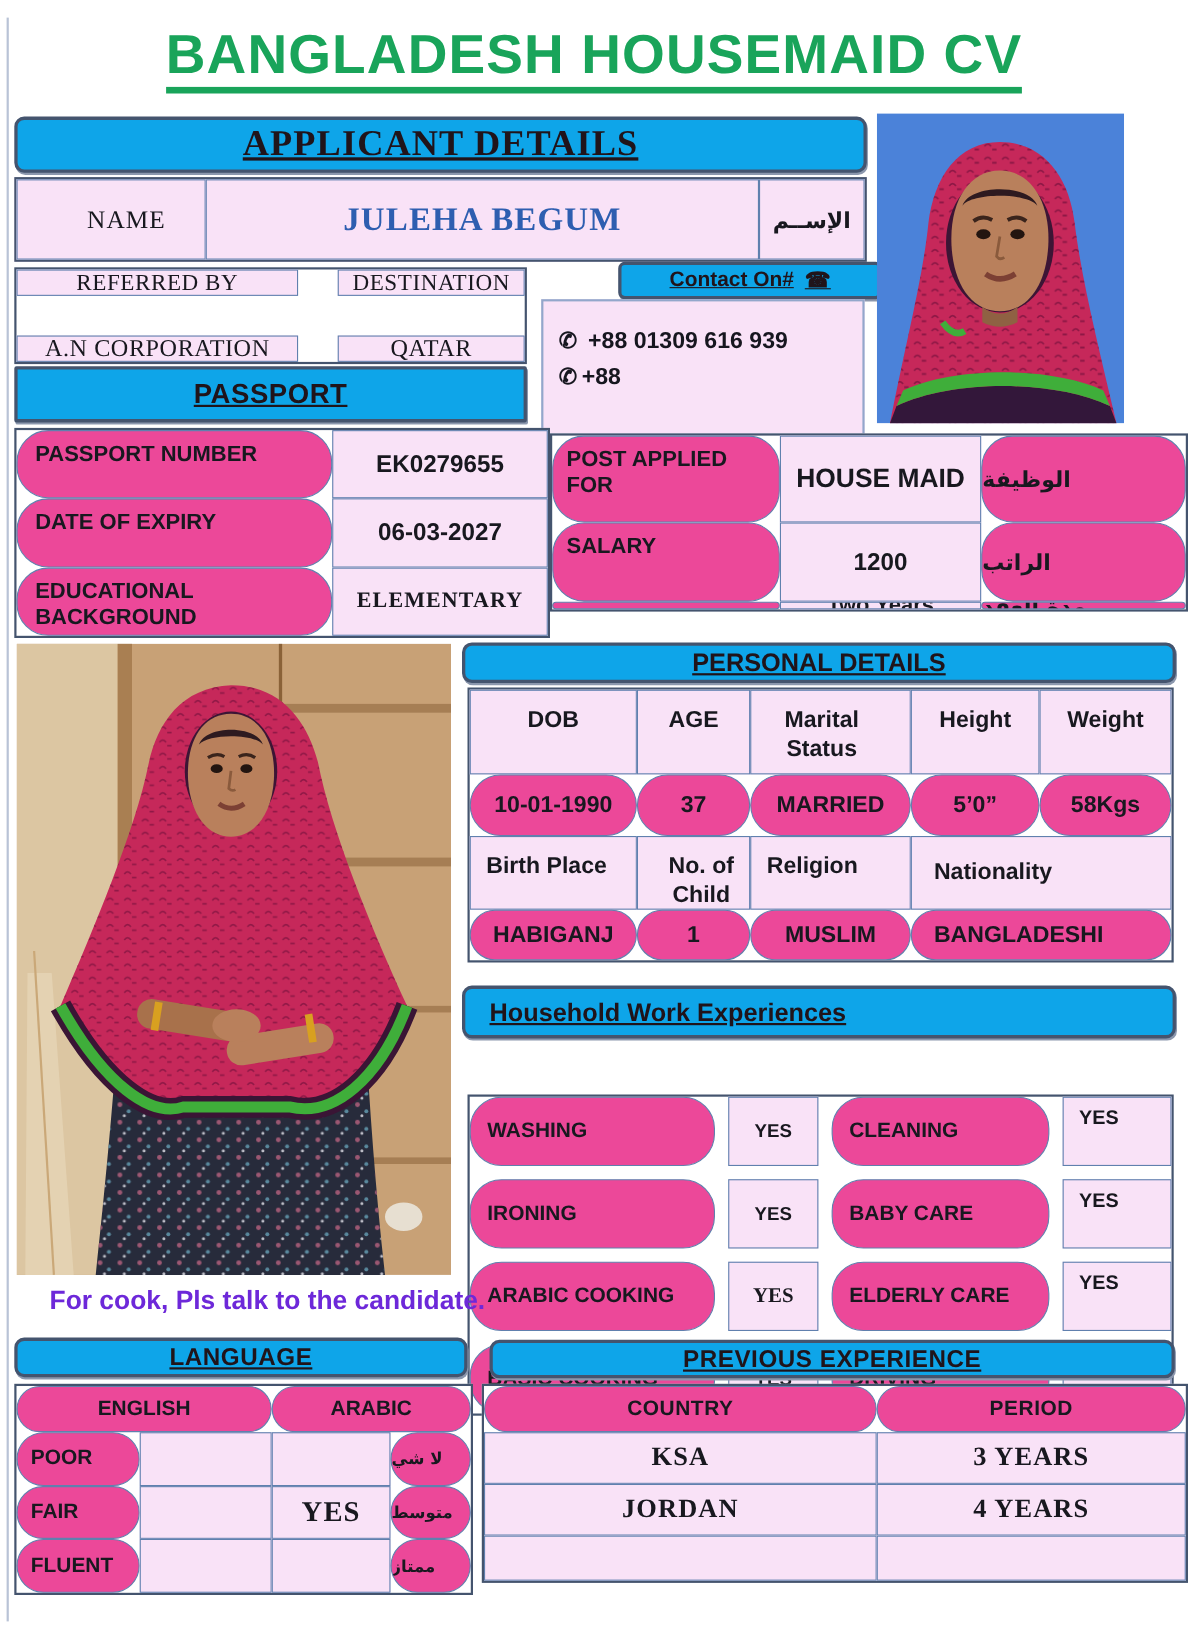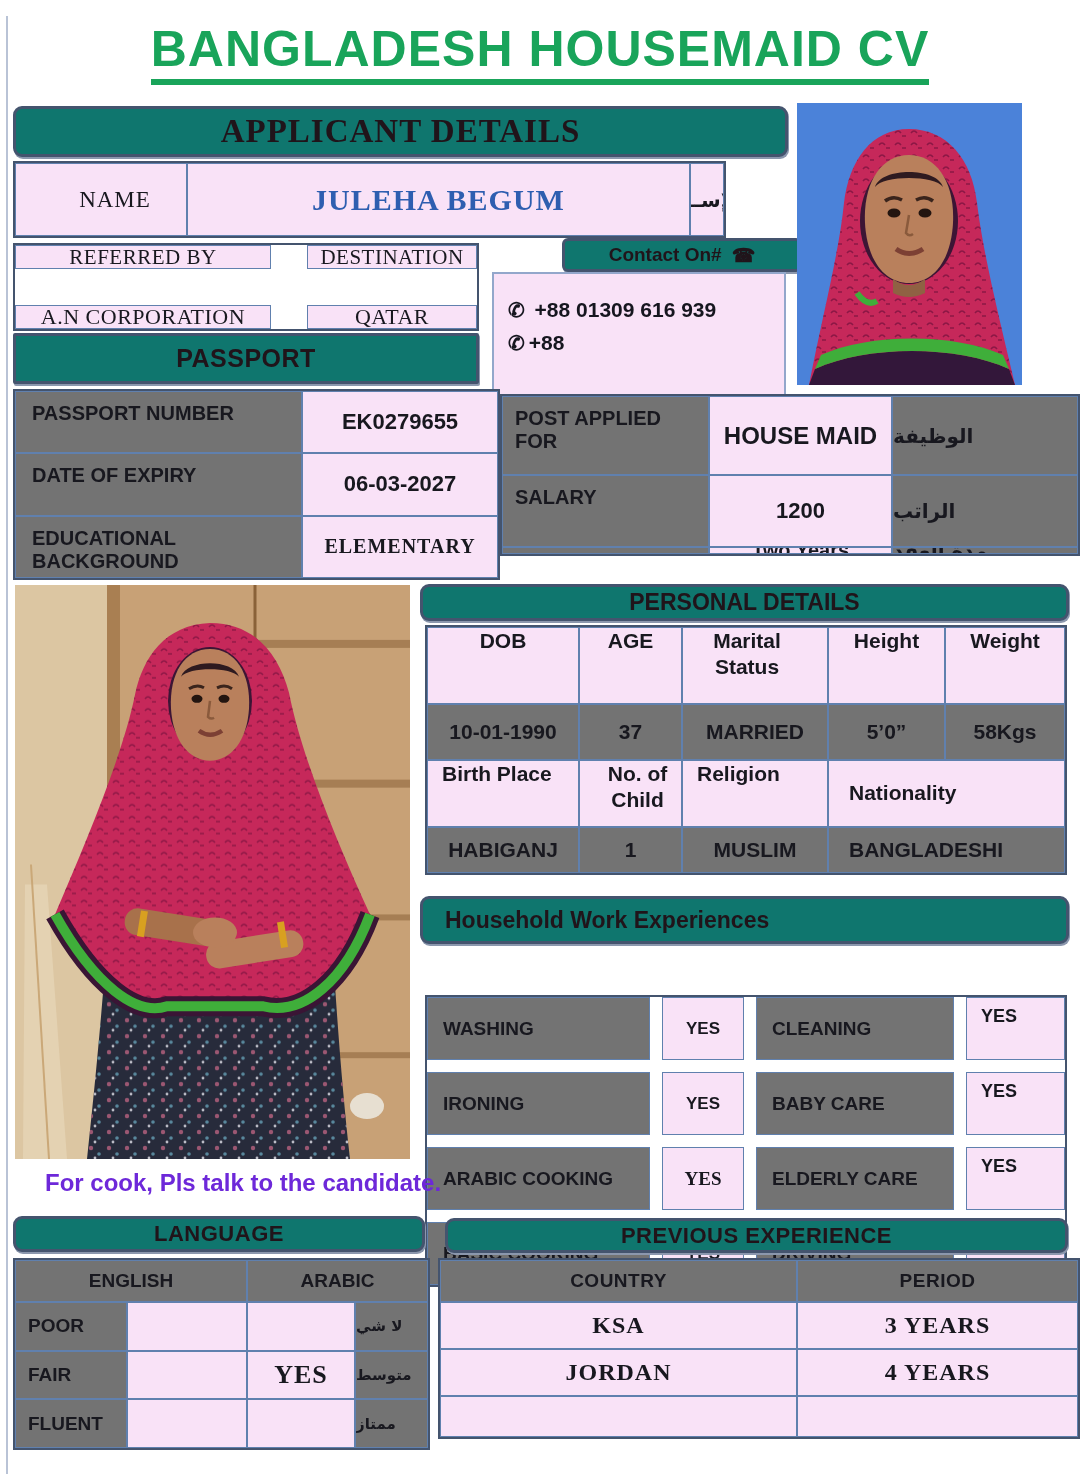--- a/index.html
+++ b/index.html
@@ -4,44 +4,44 @@
 <style>
   html,body{margin:0;padding:0;background:#ffffff;}
   .page{position:relative;width:1080px;height:1480px;background:#fff;
         font-family:"Liberation Sans",sans-serif;overflow:hidden;}
   .edge-line{position:absolute;left:6px;top:16px;width:2px;height:1458px;background:#b9c3d6;}
 
   .title-wrap{position:absolute;top:20px;left:0;right:0;text-align:center;}
   .title-wrap span{display:inline-block;font-weight:bold;font-size:50px;color:#19a45a;
         letter-spacing:1px;border-bottom:6px solid #19a45a;padding-bottom:1px;}
 
-  .banner{position:absolute;background:#0f766e;border:3px solid #44546e;border-radius:9px;
+  .banner{position:absolute;background:#0ea5e9;border:3px solid #44546e;border-radius:9px;
         display:flex;align-items:center;justify-content:center;color:#20141a;font-weight:bold;
-        box-sizing:border-box;box-shadow:1px 2px 0 #8b97ad;}
+        box-sizing:border-box;box-shadow:1px 2px 0 #8b97ad;text-decoration:underline;}
   .b-applicant{left:13px;top:106px;width:775px;height:51px;
         font-family:"Liberation Serif",serif;font-size:33px;letter-spacing:1px;}
   .b-contact{left:562px;top:238px;width:240px;height:34px;font-size:19px;gap:10px;border-radius:6px;}
   .b-passport{left:13px;top:333px;width:466px;height:51px;font-size:25px;border-radius:2px;letter-spacing:.5px;}
   .b-personal{left:420px;top:584px;width:649px;height:37px;font-size:23px;}
   .b-work{left:420px;top:896px;width:649px;height:48px;font-size:23px;justify-content:flex-start;padding-left:22px;}
   .b-lang{left:13px;top:1216px;width:412px;height:36px;font-size:22px;letter-spacing:.5px;}
   .b-prev{left:445px;top:1218px;width:623px;height:35px;font-size:22px;letter-spacing:.5px;}
 
   .tbl{position:absolute;display:grid;border:2px solid #44546e;background:#fff;box-sizing:border-box;}
   .c{border:1px solid #6080ae;display:flex;align-items:center;justify-content:center;
      box-sizing:border-box;color:#18181f;overflow:hidden;}
   .pink{background:#f9e2f7;}
-  .white{background:#737373;}
+  .white{background:#ec4899;border-radius:29px;}
   .serif{font-family:"Liberation Serif",serif;}
   .arabic{font-family:"DejaVu Sans",sans-serif;font-weight:bold;direction:rtl;}
   .al{justify-content:flex-start;}
   .ar{justify-content:flex-end;}
   .top{align-items:flex-start;}
 
-  .name-row{left:13px;top:161px;width:713px;height:77px;grid-template-columns:172px 503px 1fr;background:#f9e2f7;}
+  .name-row{left:13px;top:161px;width:775px;height:77px;grid-template-columns:172px 503px 1fr;background:#f9e2f7;}
   .name-label{font-family:"Liberation Serif",serif;font-size:23px;padding-left:28px;letter-spacing:1px;}
   .name-value{font-family:"Liberation Serif",serif;font-weight:bold;font-size:30px;color:#2e5eb0;letter-spacing:1px;}
   .name-ar{font-size:20px;}
 
   .t-ref{left:13px;top:243px;width:466px;height:88px;grid-template-columns:256px 1fr;grid-template-rows:1fr 1fr;gap:36px;}
   .t-ref .c{font-family:"Liberation Serif",serif;font-size:21px;letter-spacing:.5px;background:#f9e2f7;}
   .t-ref .val{font-size:22px;}
 
   .contact-box{position:absolute;left:492px;top:272px;width:294px;height:124px;background:#f9e2f7;
         border:2px solid #93a7cb;box-sizing:border-box;padding:20px 0 0 14px;}
@@ -56,21 +56,21 @@
 
   .t-app{left:500px;top:394px;width:580px;height:162px;grid-template-columns:207px 183px 1fr;
         grid-template-rows:79px 72px 1fr;}
   .t-app .lab{font-weight:bold;font-size:20px;padding:10px 0 0 12px;}
   .t-app .val{font-weight:bold;font-size:22px;}
   .t-app .arc{font-size:20px;padding-right:24px;}
   .t-app .r3{padding-top:0;align-items:center;}
 
   .t-personal{left:425px;top:625px;width:642px;height:250px;
         grid-template-columns:152px 103px 146px 117px 1fr;grid-template-rows:77px 56px 67px 1fr;}
-  .t-personal .h{font-weight:bold;font-size:21px;align-items:flex-start;text-align:center;line-height:1.25;}
+  .t-personal .h{font-weight:bold;font-size:21px;align-items:flex-start;padding-top:14px;text-align:center;line-height:1.25;}
   .t-personal .v{font-weight:bold;font-size:21px;}
   .span2{grid-column:span 2;}
   .pad-l{justify-content:flex-start;padding-left:20px;}
 
   .t-work{left:425px;top:995px;width:642px;height:292px;
         grid-template-columns:223px 82px 198px 1fr;grid-template-rows:repeat(4,1fr);gap:12px;}
   .t-work .lab{font-weight:bold;font-size:19px;justify-content:flex-start;padding-left:15px;}
   .t-work .v1{font-weight:bold;font-size:17px;}
   .t-work .v2{font-weight:bold;font-size:18px;align-items:flex-start;justify-content:flex-start;padding:8px 0 0 14px;}
 

